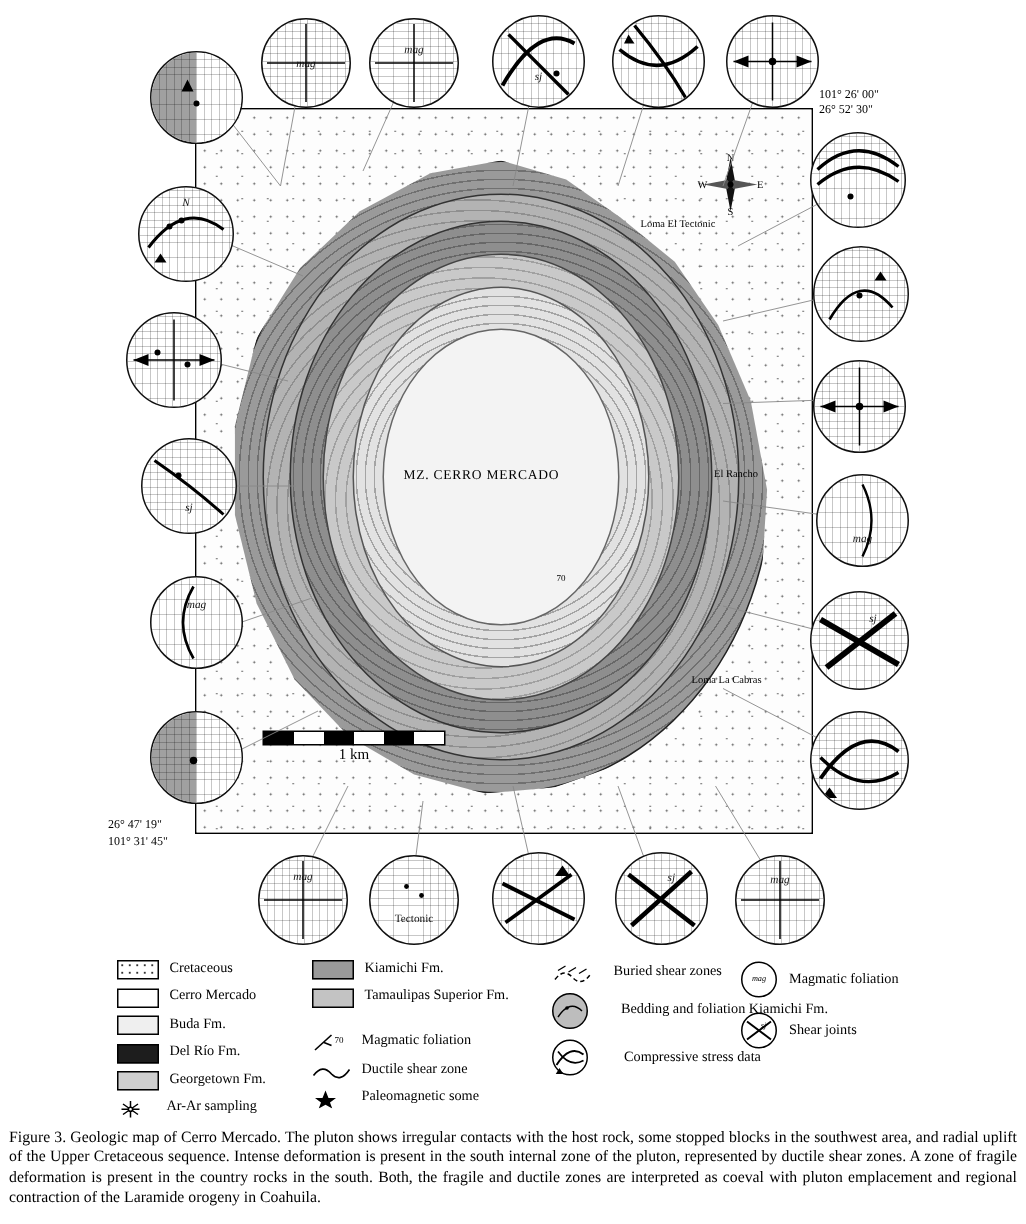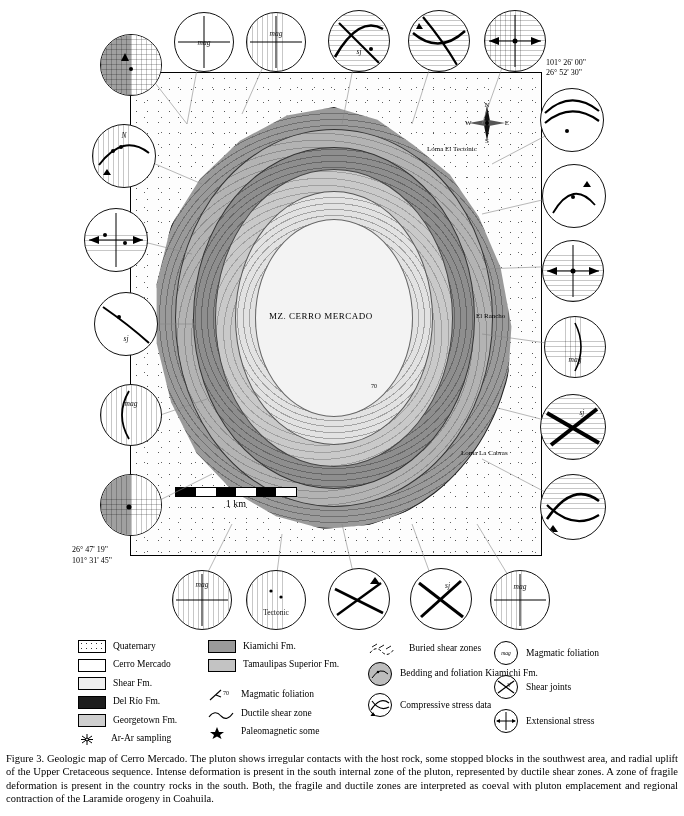--- a/index.html
+++ b/index.html
@@ -404,29 +404,29 @@
         <div class="cross"></div>
       <span class="lab" style="top:26%">mag</span>
     </div>
   </div>
 
   <div class="legend">
 
     <div class="col" style="left:0;width:130px;">
       <div class="row">
         <span class="sw quaternary"></span>
-        <span class="txt">Quaternary</span>
+        <span class="txt">Cretaceous</span>
       </div>
       <div class="row">
         <span class="sw cerro"></span>
         <span class="txt">Cerro Mercado</span>
       </div>
       <div class="row">
         <span class="sw buda"></span>
-        <span class="txt">Shear Fm.</span>
+        <span class="txt">Buda Fm.</span>
       </div>
       <div class="row">
         <span class="sw delrio"></span>
         <span class="txt">Del Río Fm.</span>
       </div>
       <div class="row">
         <span class="sw george"></span>
         <span class="txt">Georgetown Fm.</span>
       </div>
       <div class="row" style="margin-top:2px;">
@@ -489,23 +489,23 @@
         </span>
         <span class="txt">Buried shear zones</span>
       </div>
       <div class="row" style="height:26px;align-items:center;margin-top:4px;">
         <span class="minicircle sh">
           <svg width="22" height="22" viewBox="0 0 22 22" style="position:absolute;inset:0;">
             <path d="M3 15 Q11 3 19 11" stroke="#000" stroke-width="1" fill="none"></path>
             <circle cx="9" cy="9" r="1.2" fill="#000"></circle>
           </svg>
         </span>
-        <span class="txt" style="line-height:1.15;">Bedding and foliation Kiamichi Fm.</span>
-      </div>
-      <div class="row" style="height:26px;align-items:center;margin-top:4px;">
+        <span class="txt" style="line-height:1.15;margin-left:14px;">Bedding and foliation Kiamichi Fm.</span>
+      </div>
+      <div class="row" style="height:26px;align-items:center;margin-top:4px;gap:16px;">
         <span class="minicircle">
           <svg width="22" height="22" viewBox="0 0 22 22" style="position:absolute;inset:0;">
             <path d="M2 16 Q11 2 20 9" stroke="#000" stroke-width="1.3" fill="none"></path>
             <path d="M3 7 Q11 18 20 13" stroke="#000" stroke-width="1.1" fill="none"></path>
             <polygon points="4,18 6.5,22 1.5,22" fill="#000"></polygon>
           </svg>
         </span>
         <span class="txt" style="line-height:1.15;">Compressive stress data</span>
       </div>
     </div>
@@ -520,29 +520,18 @@
       <div class="row" style="height:26px;align-items:center;margin-top:8px;">
         <span class="minicircle">
           <svg width="22" height="22" viewBox="0 0 22 22" style="position:absolute;inset:0;">
             <path d="M3 5 L19 17" stroke="#000" stroke-width="1.3"></path>
             <path d="M3 17 L19 5" stroke="#000" stroke-width="1.3"></path>
           </svg>
           <span class="ml" style="left:6px;top:-6px;">sj</span>
         </span>
         <span class="txt" style="line-height:1.15;">Shear joints</span>
       </div>
-      <div class="row" style="height:26px;align-items:center;margin-top:8px;">
-        <span class="minicircle">
-          <svg width="22" height="22" viewBox="0 0 22 22" style="position:absolute;inset:0;">
-            <path d="M11 2 L11 20" stroke="#000" stroke-width="1"></path>
-            <path d="M2 11 L20 11" stroke="#000" stroke-width="1"></path>
-            <polygon points="1,11 5,9 5,13" fill="#000"></polygon>
-            <polygon points="21,11 17,9 17,13" fill="#000"></polygon>
-          </svg>
-        </span>
-        <span class="txt" style="line-height:1.15;">Extensional stress</span>
-      </div>
     </div>
   </div>
 
   <div class="caption">Figure 3. Geologic map of Cerro Mercado. The pluton shows irregular contacts with the host rock, some stopped blocks in the southwest area, and radial uplift of the Upper Cretaceous sequence. Intense deformation is present in the south internal zone of the pluton, represented by ductile shear zones. A zone of fragile deformation is present in the country rocks in the south. Both, the fragile and ductile zones are interpreted as coeval with pluton emplacement and regional contraction of the Laramide orogeny in Coahuila.</div>
 
 </div>
 
 </body></html>

